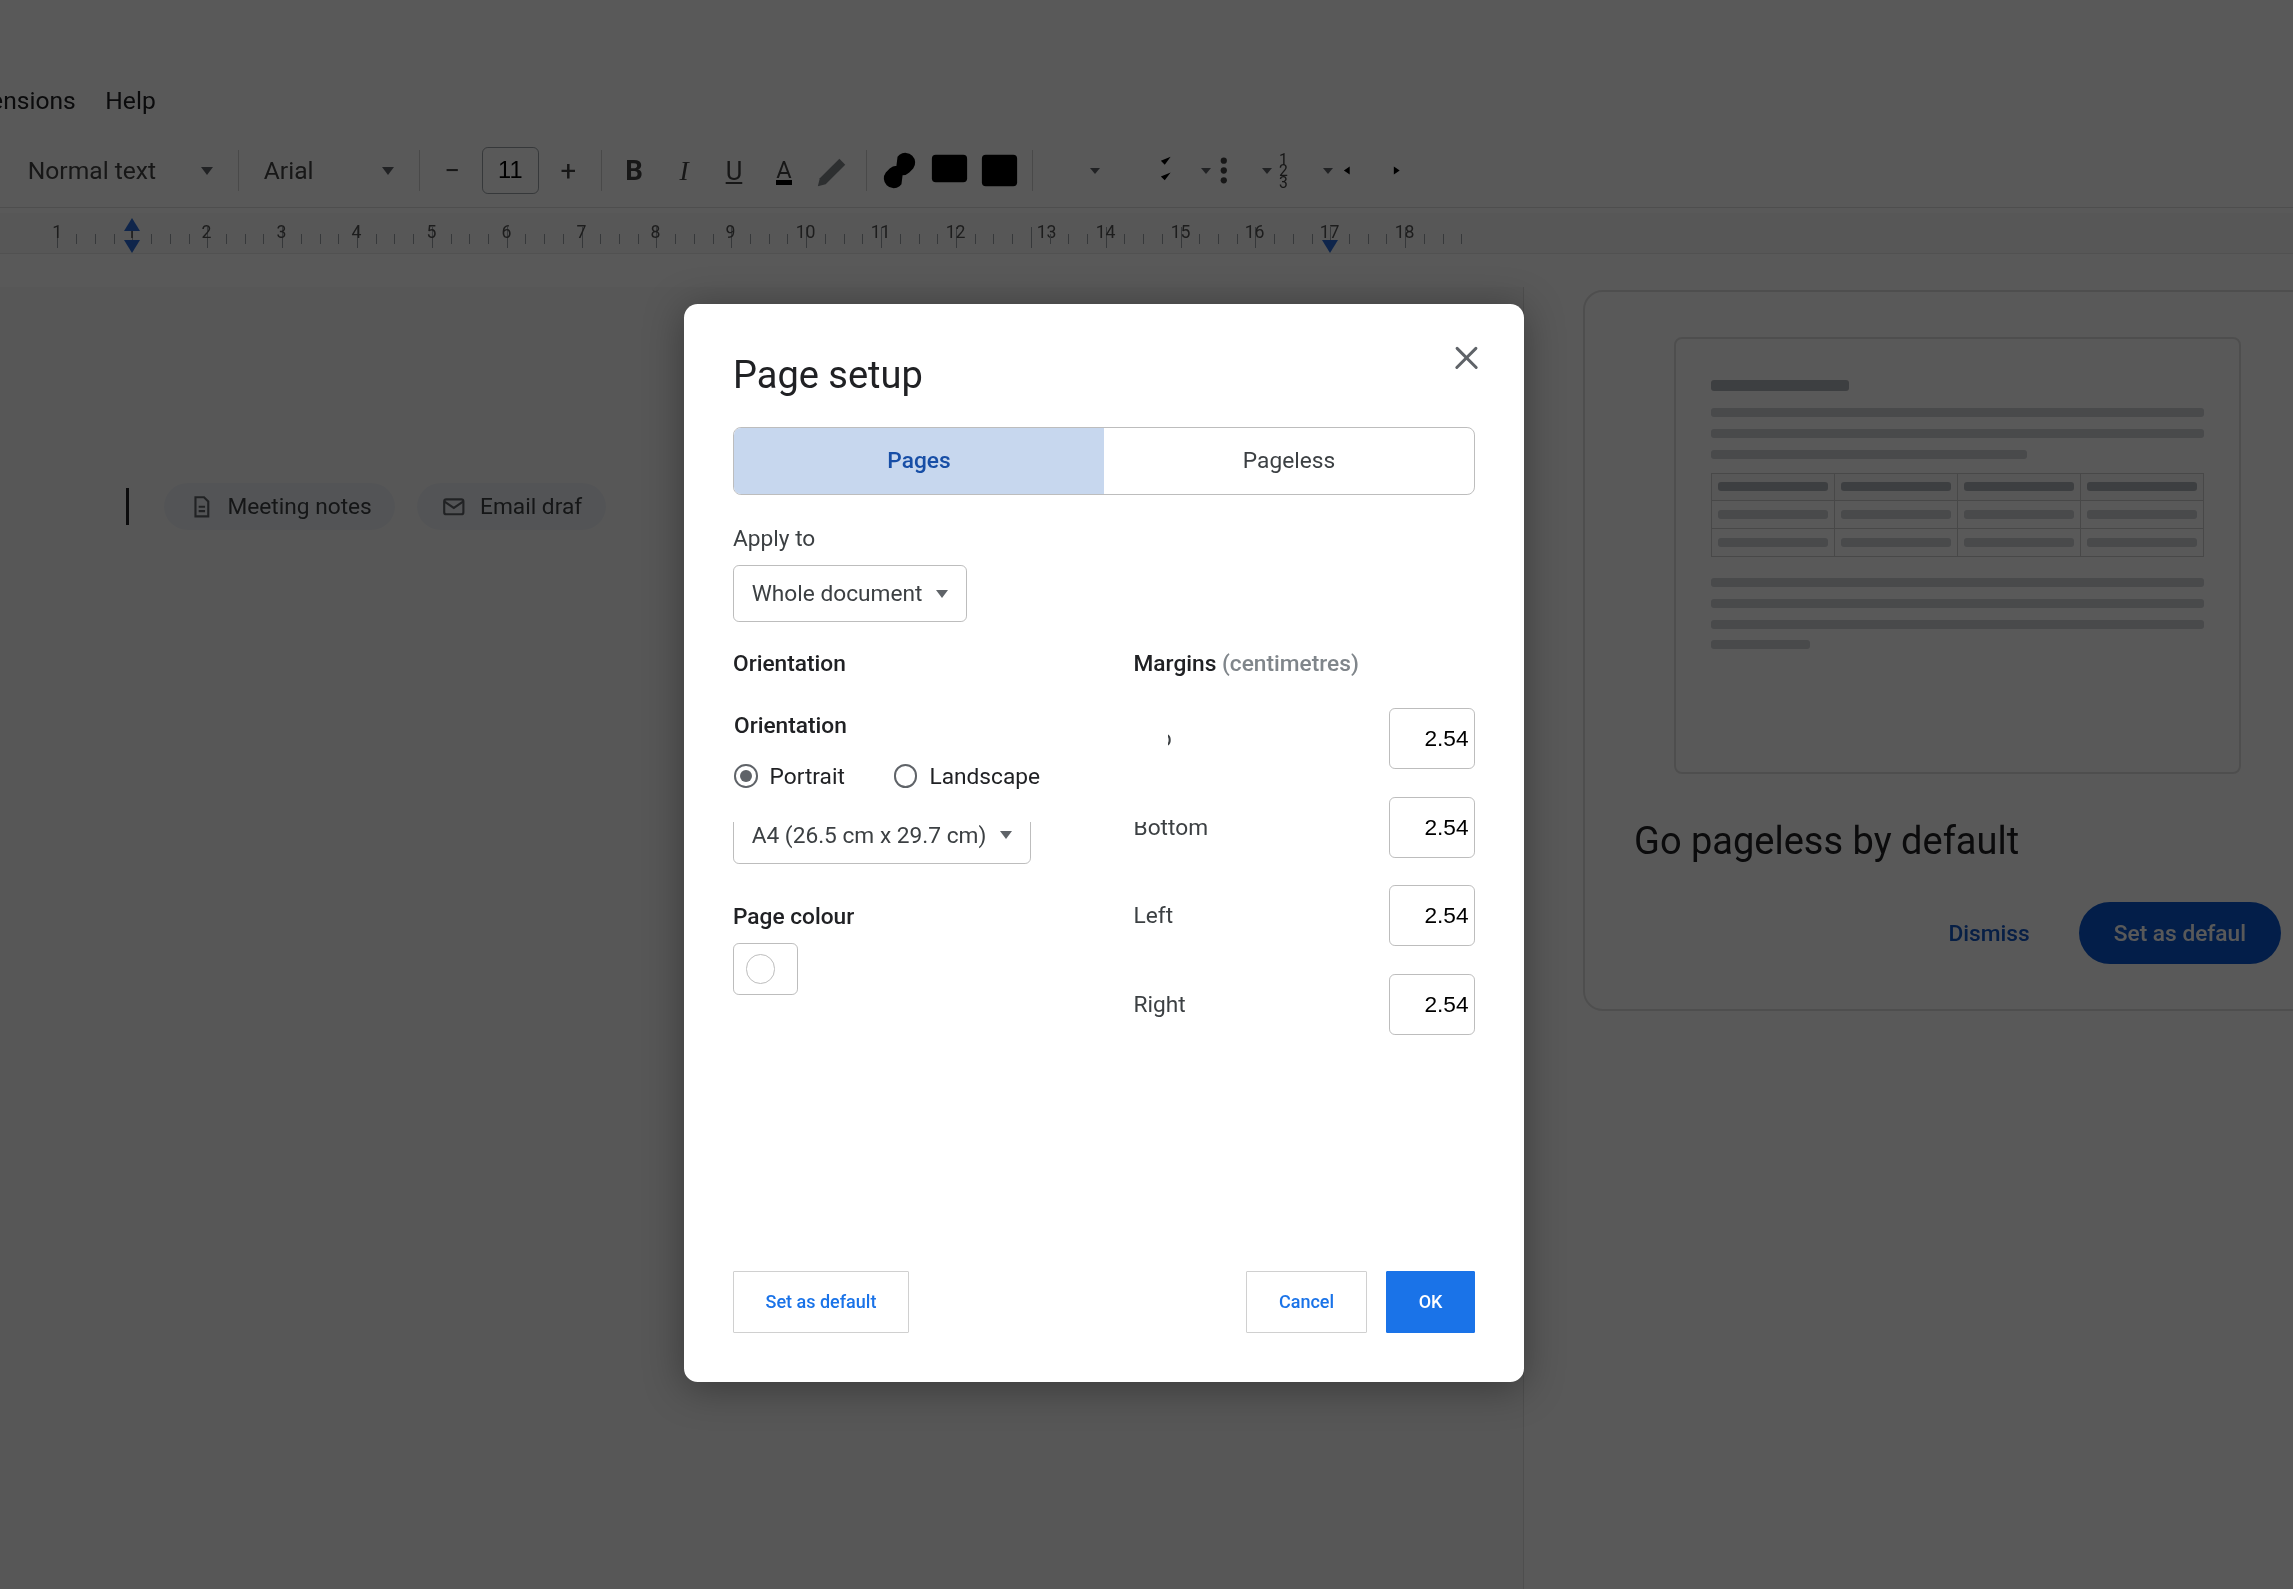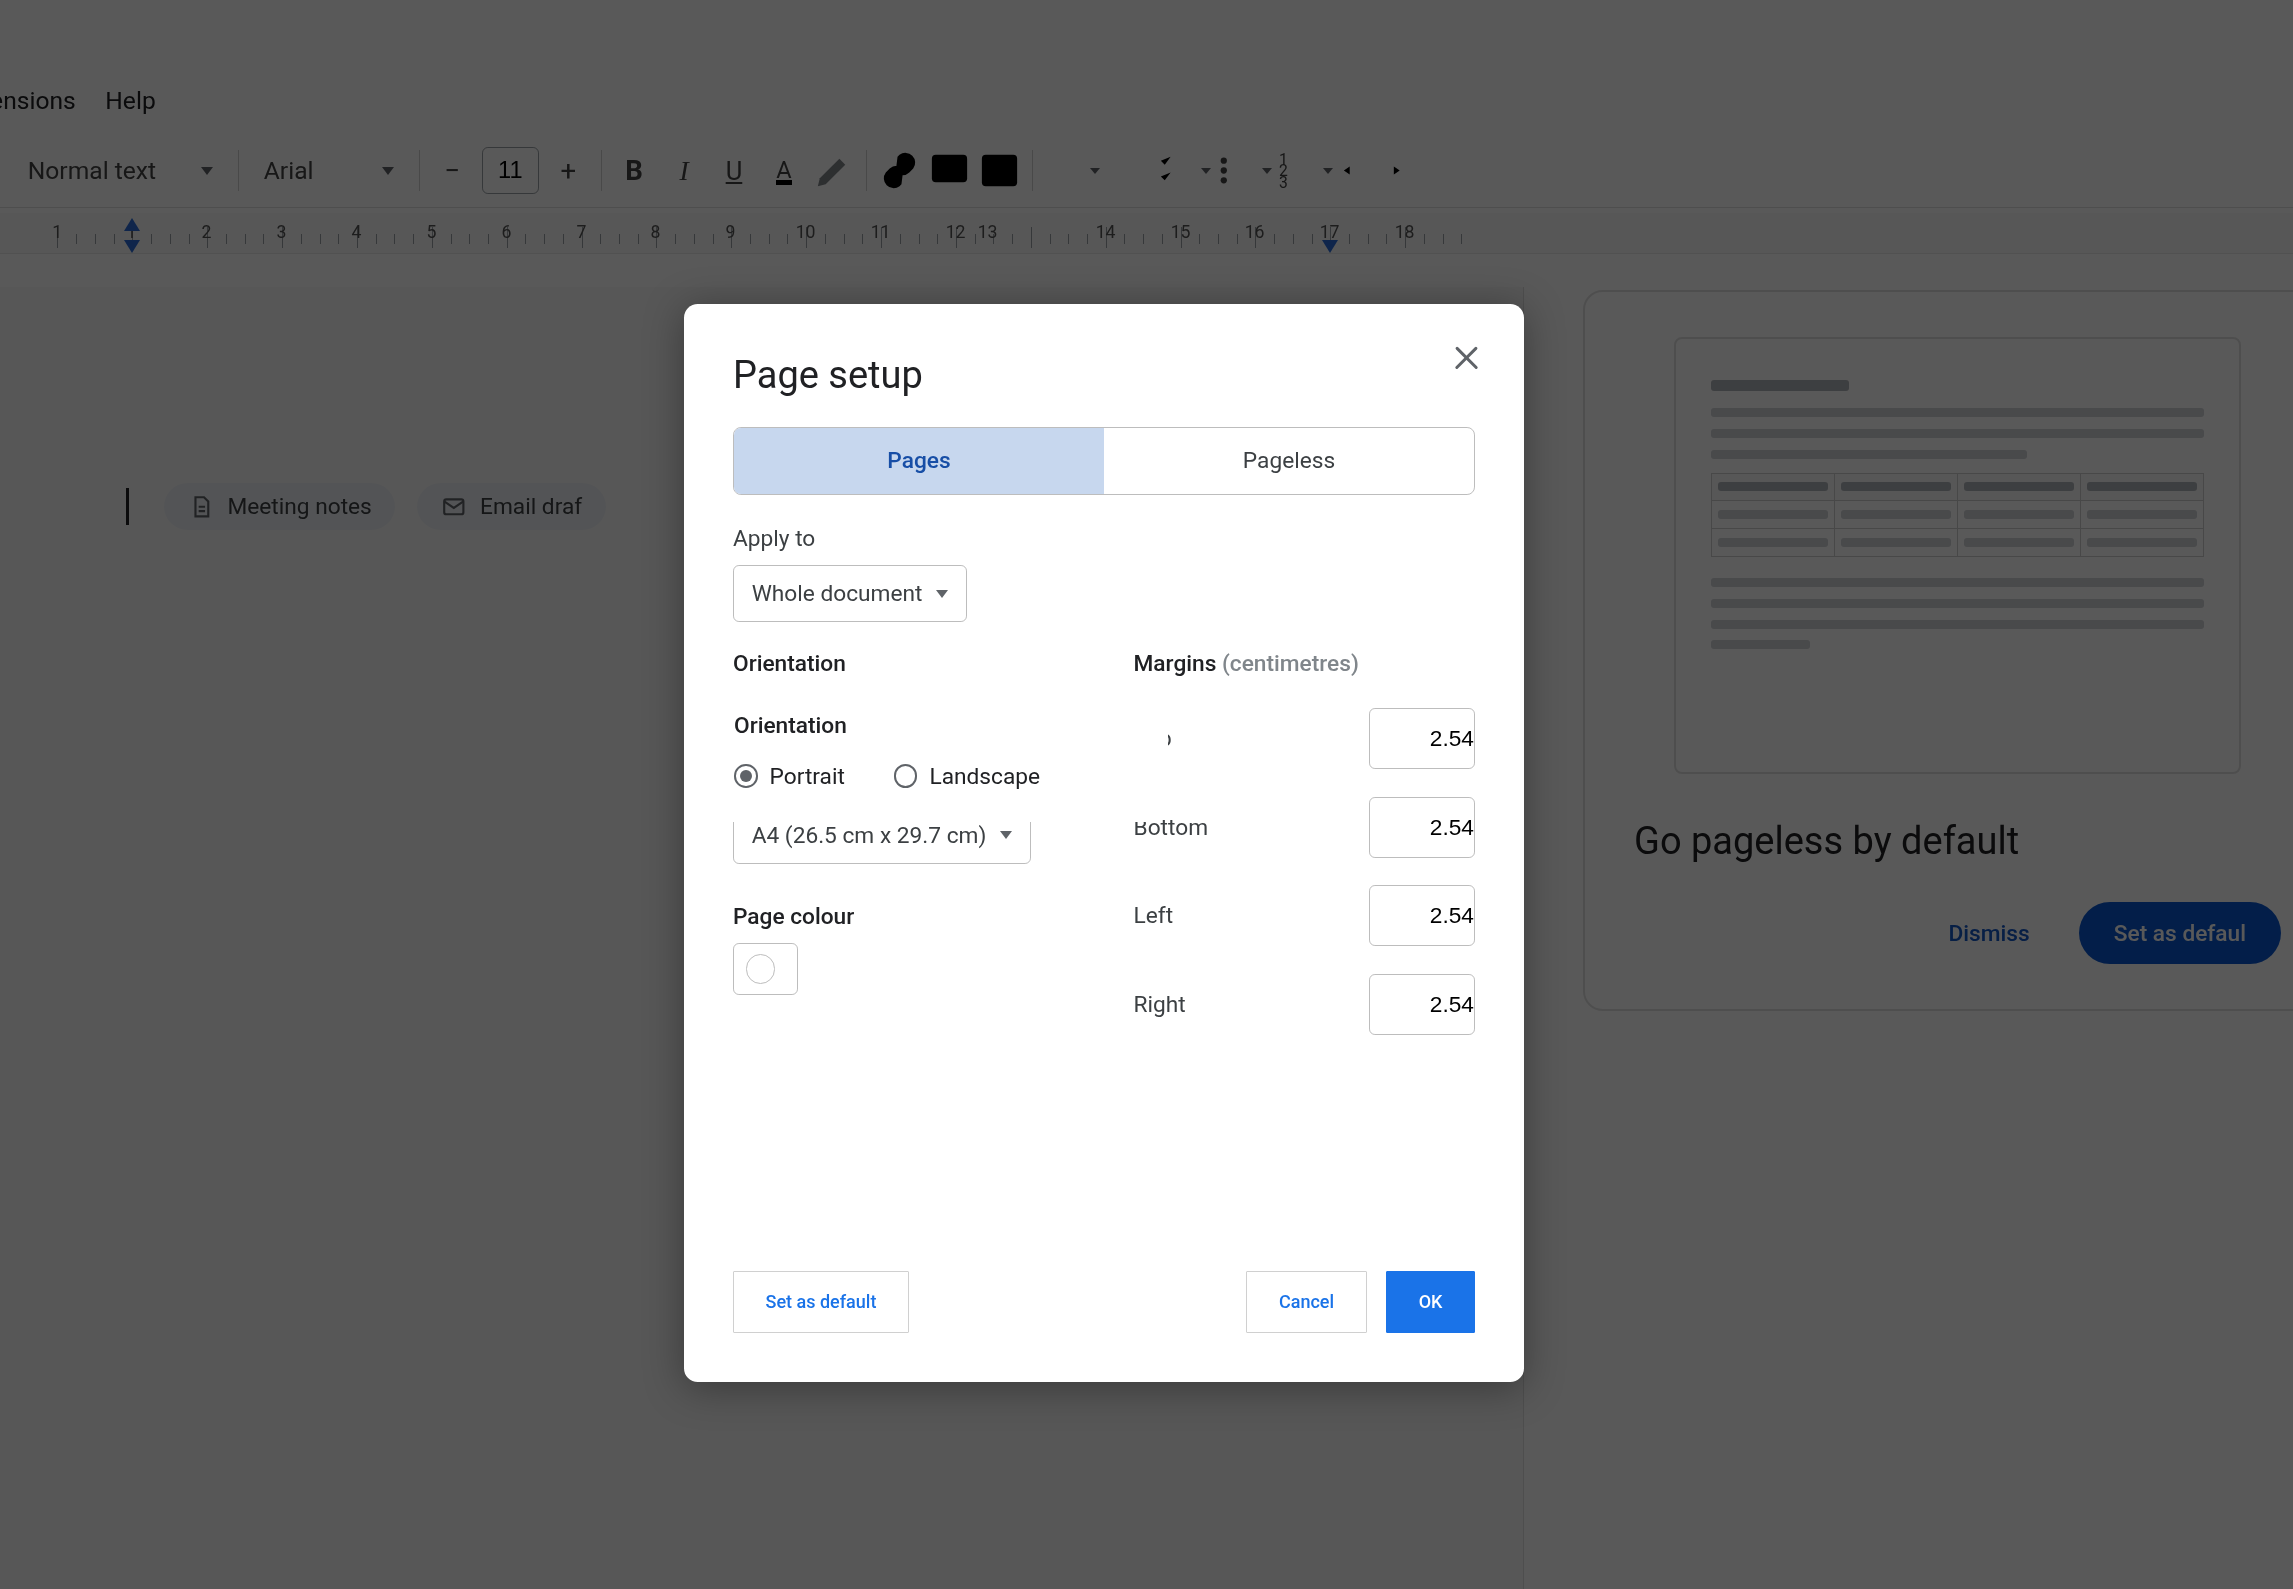--- a/index.html
+++ b/index.html
@@ -69,21 +69,21 @@
   .cols { display:flex; gap:59px; margin-top:27.6px;}
   .col { flex:1; }
 
   .radio-row { display:flex; gap:49px; align-items:center; margin-top:23.6px;}
   .radio-opt { display:flex; align-items:center; gap:12px; font-size:22.7px; color:#202124; cursor:pointer;}
   .radio { width:23.6px; height:23.6px; border:2px solid #5f6368; border-radius:50%; display:flex; align-items:center; justify-content:center;}
   .radio.sel .dot { width:11.8px; height:11.8px; border-radius:50%; background:#5f6368; }
 
   .margin-row { display:flex; align-items:center; justify-content:space-between; margin-bottom:27.6px;}
   .margin-row label { font-size:22.7px; color:#3c4043; }
-  .num-input { width:106px; height:61px; border:1px solid #bdbdbd; border-radius:5.9px; font-size:22.7px; text-align:right; padding-left:29px;}
+  .num-input { width:86px; height:61px; border:1px solid #bdbdbd; border-radius:5.9px; font-size:22.7px; text-align:center; padding-left:29px;}
 
   .color-swatch-btn { border:1px solid #bdbdbd; border-radius:5.9px; padding:9.9px 11.8px; display:inline-flex; align-items:center; gap:9.9px; cursor:pointer;}
   .swatch { width:29.6px;height:29.6px;border-radius:50%;border:1px solid #bdbdbd; background:#fff;}
 
   .modal-actions { position:absolute; left:49px; right:49px; bottom:49px; display:flex; align-items:center;}
   .modal-actions .spacer{flex:1;}
   .mbtn { border:1px solid #d0d0d0; border-radius:1px; padding:19.7px 31.5px; font-size:18px; font-weight:500; cursor:pointer;}
   .mbtn.default{color:#1a73e8; background:#fff;}
   .mbtn.cancel{color:#1a73e8; background:#fff; margin-right:19.7px;}
   .mbtn.ok{background:#1a73e8; color:#fff; border:1px solid #1a73e8;}
@@ -264,21 +264,21 @@
         <div class="tick-label" style="left: 853px;">11</div>
         <div class="tick" style="left: 872px;"></div>
         <div class="tick" style="left: 891px;"></div>
         <div class="tick" style="left: 909px;"></div>
         <div class="tick lg" style="left: 928px;"></div>
         <div class="tick-label" style="left: 928px;">12</div>
         <div class="tick" style="left: 947px;"></div>
         <div class="tick" style="left: 965px;"></div>
         <div class="tick" style="left: 984px;"></div>
         <div class="tick lg" style="left: 1003px;"></div>
-        <div class="tick-label" style="left: 960px;">13</div>
+        <div class="tick-label" style="left: 1019px;">13</div>
         <div class="tick" style="left: 1022px;"></div>
         <div class="tick" style="left: 1040px;"></div>
         <div class="tick" style="left: 1059px;"></div>
         <div class="tick lg" style="left: 1078px;"></div>
         <div class="tick-label" style="left: 1078px;">14</div>
         <div class="tick" style="left: 1096px;"></div>
         <div class="tick" style="left: 1115px;"></div>
         <div class="tick" style="left: 1134px;"></div>
         <div class="tick lg" style="left: 1153px;"></div>
         <div class="tick-label" style="left: 1153px;">15</div>

